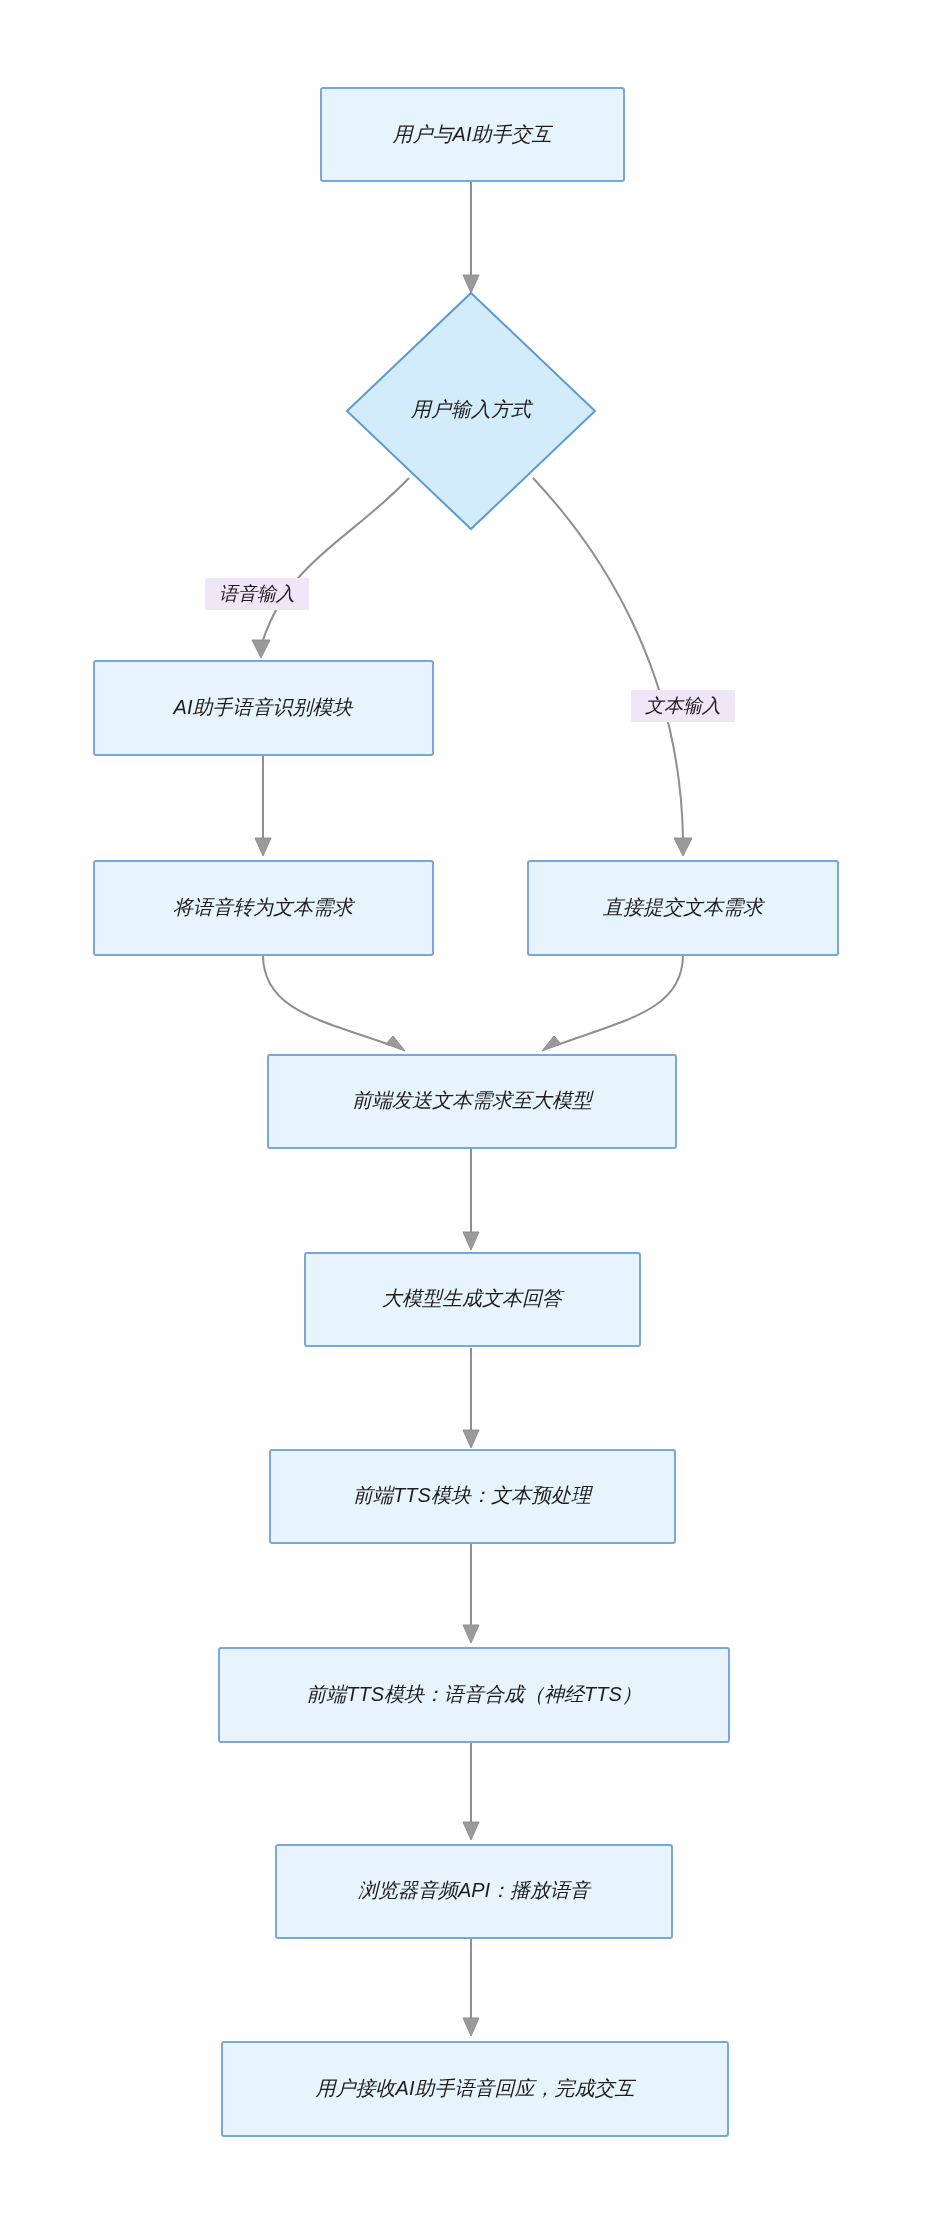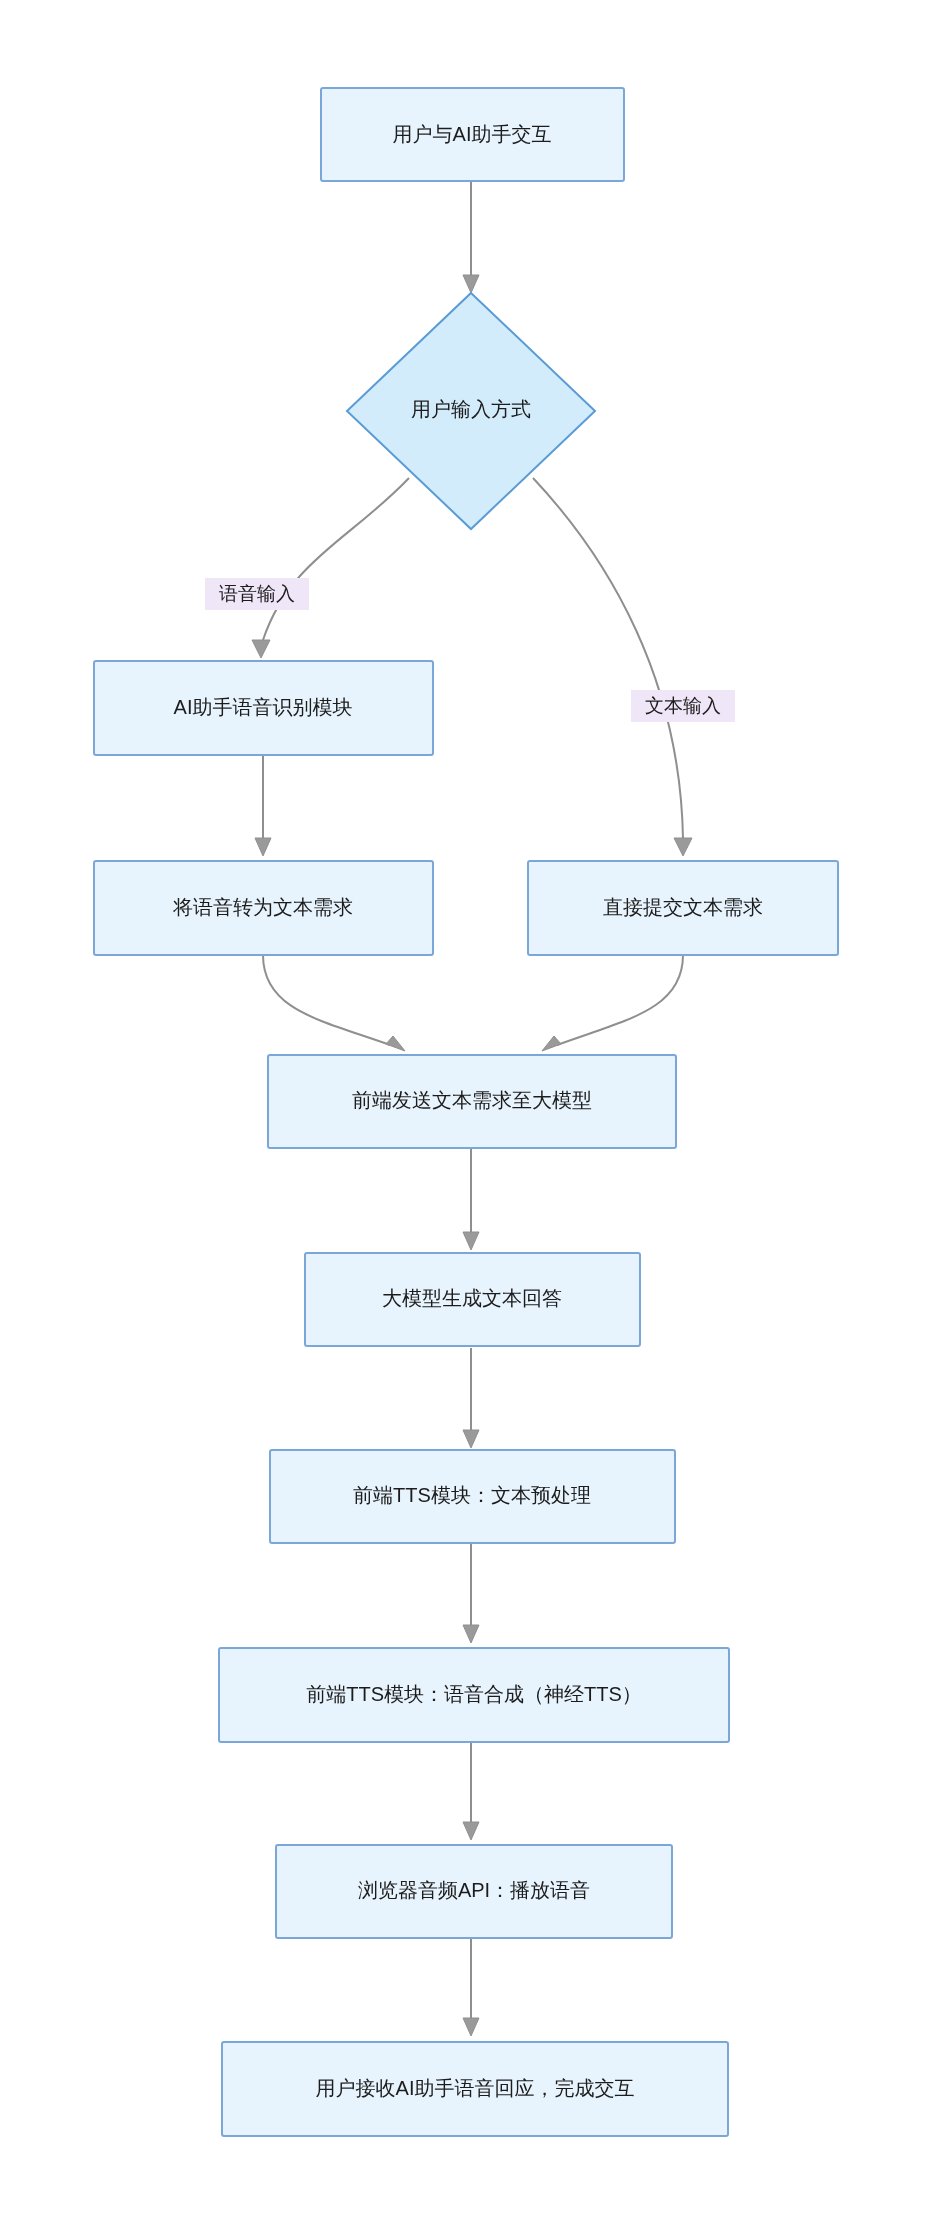--- a/index.html
+++ b/index.html
@@ -11,20 +11,21 @@
     width: 937px;
     height: 2220px;
     font-family: "Liberation Sans", "DejaVu Sans", sans-serif;
     overflow: hidden;
   }
   #flowchart-root {
     position: relative;
     width: 937px;
     height: 2220px;
     background: #ffffff;
+    font-style: italic;
   }
   svg.diagram {
     position: absolute;
     inset: 0;
     width: 937px;
     height: 2220px;
     display: block;
   }
   .node-rect {
     fill: #e8f4fd;

